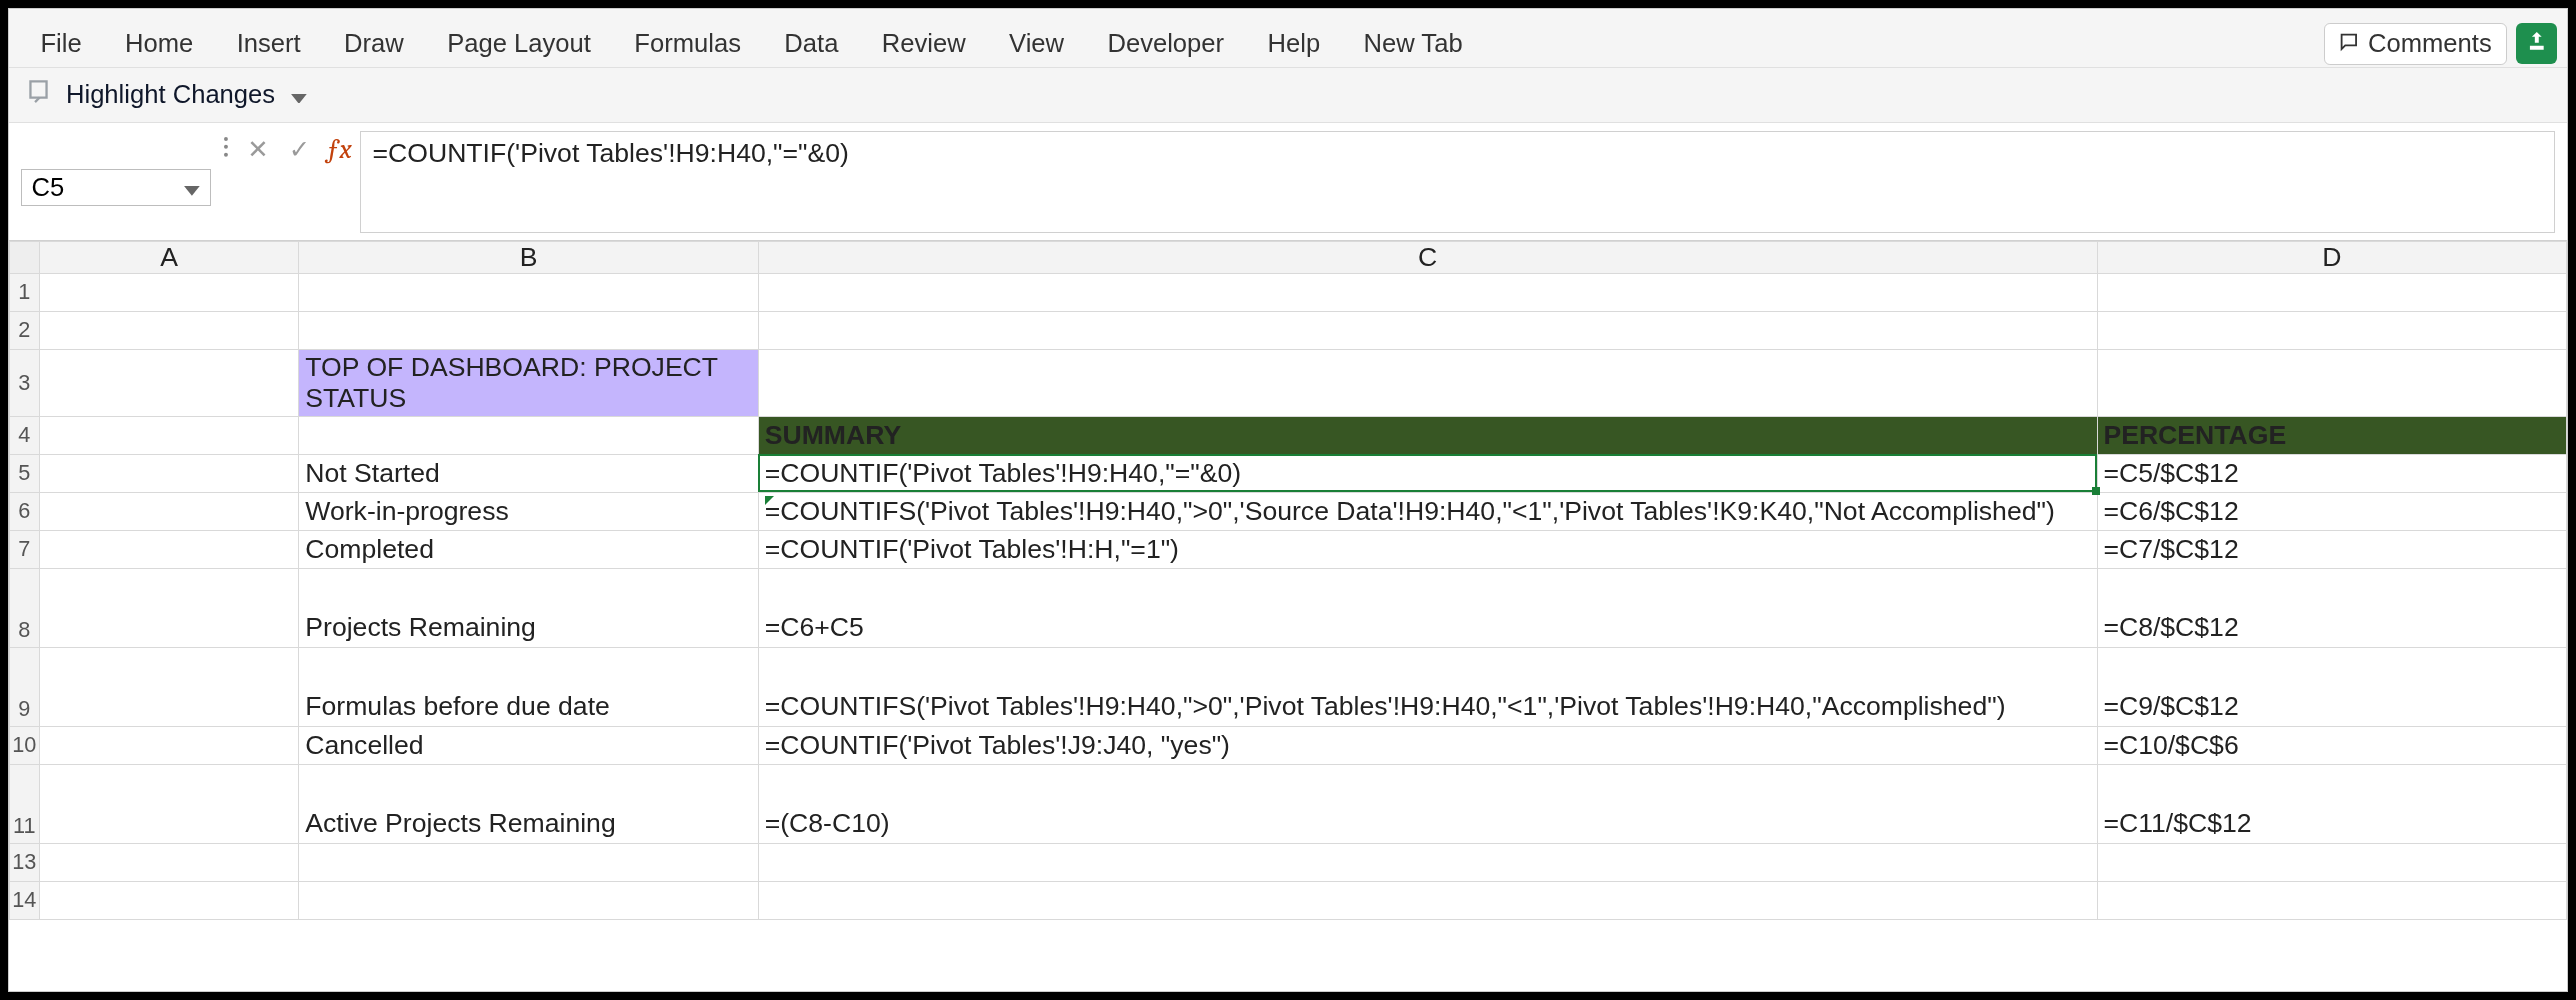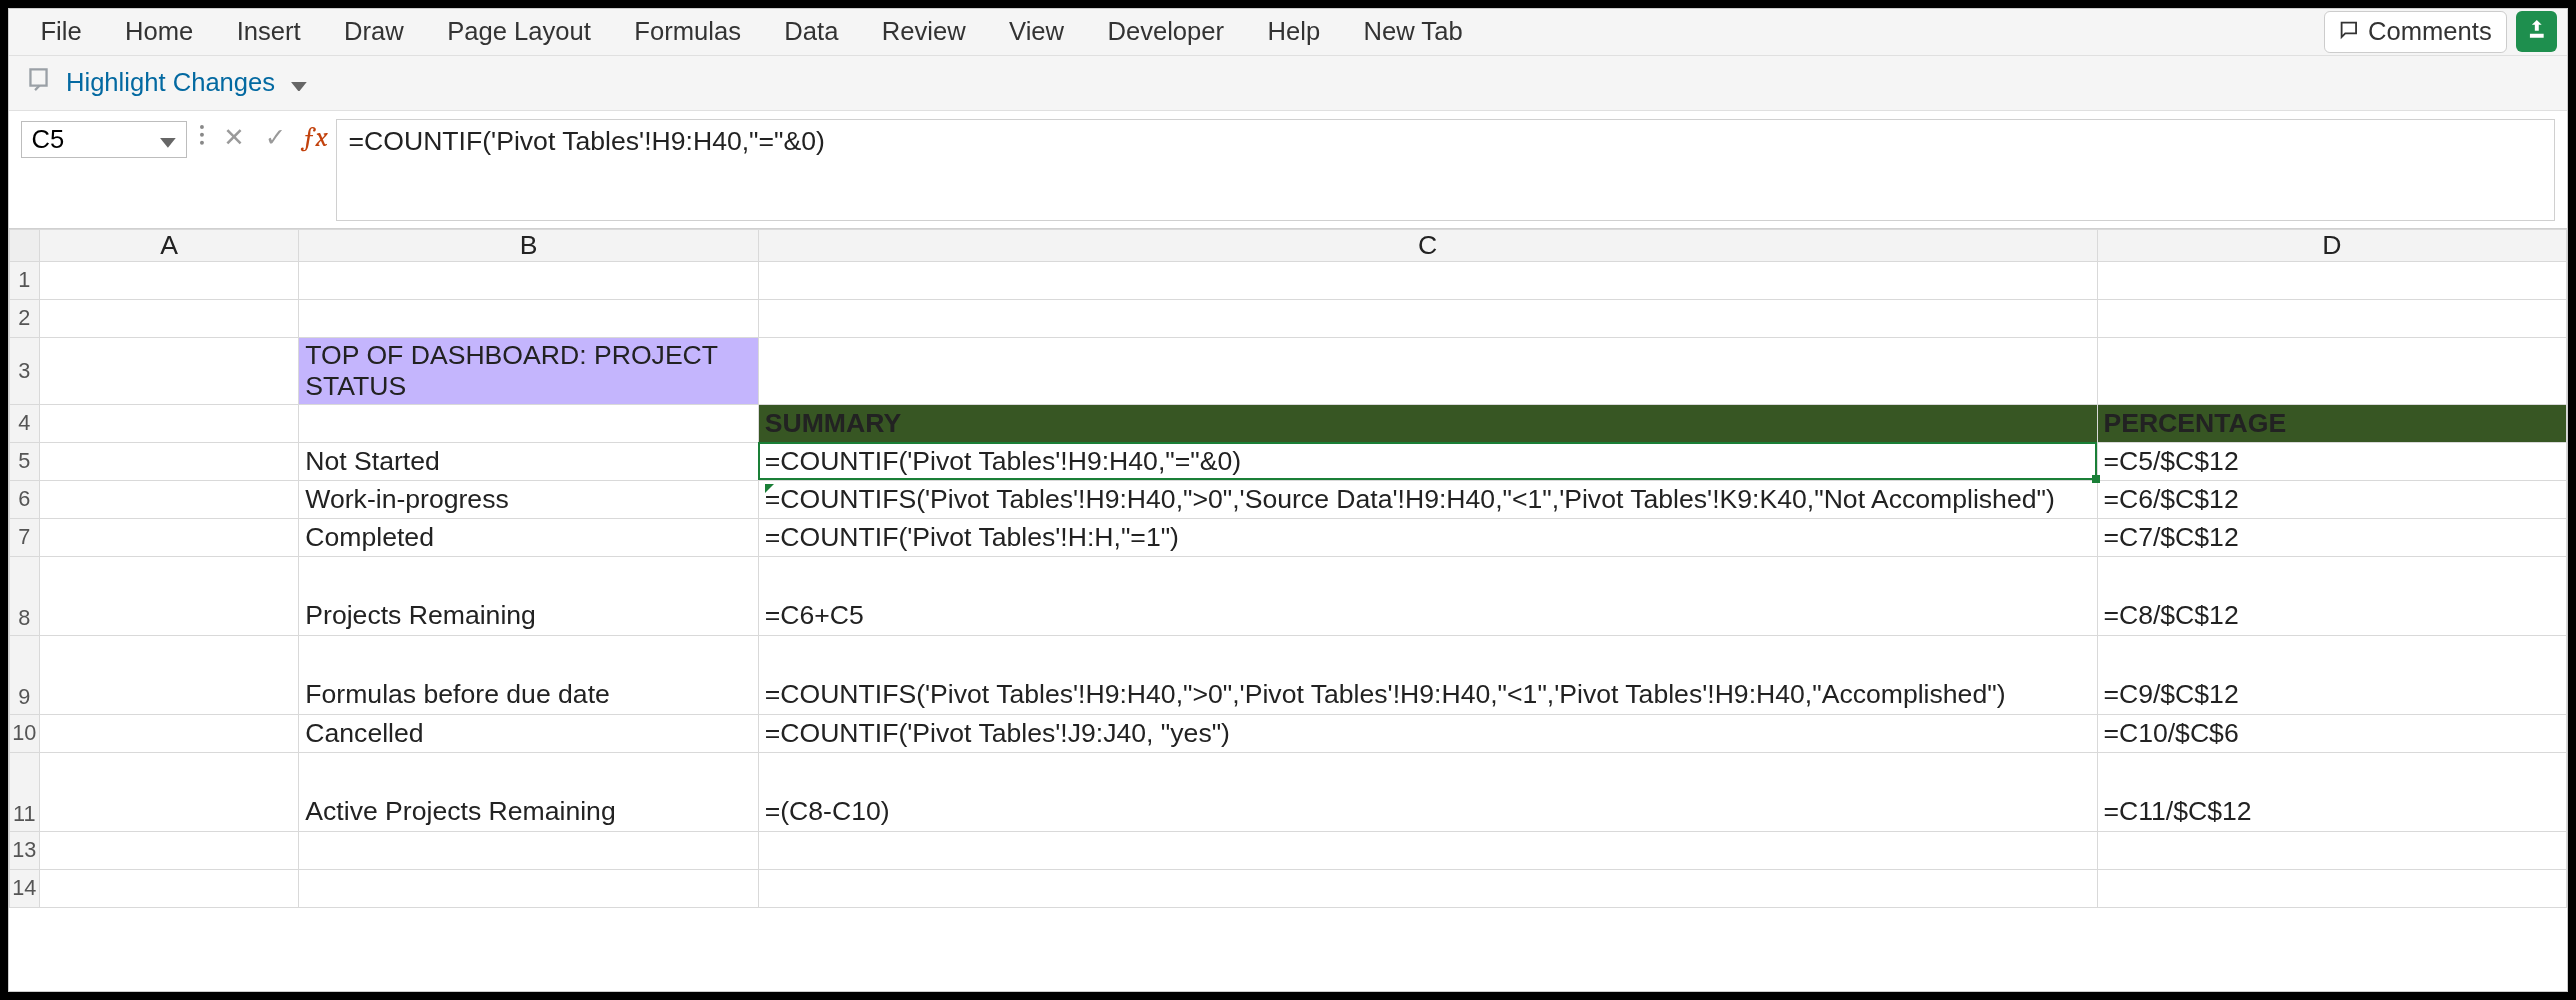--- a/index.html
+++ b/index.html
@@ -4,55 +4,56 @@
 <style>
   * { box-sizing: border-box; margin: 0; padding: 0; font-family: "Segoe UI", Arial, sans-serif; }
   html, body { width: 2576px; height: 1000px; background:#000; }
   .app {
     position: absolute; left: 7.9px; top: 7.9px; right: 7.9px; bottom: 7.9px;
     background: #f5f5f5; border: 1px solid #ccc; overflow: hidden;
   }
   
   .ribbon-tabs {
     display: flex; align-items: center; height: 47px; padding: 0 9.8px;
-    background: #f5f5f5; border-bottom: 1px solid #e0e0e0; font-size: 25.6px;
+    background: #f5f5f5; border-bottom: 1px solid #e0e0e0; font-size: 25.6px; margin-top: 12px;
   }
   .ribbon-tabs .tab { padding: 5.9px 21.7px; color: #333; cursor: pointer; }
   .ribbon-right { margin-left: auto; display: flex; align-items: center; gap: 9.8px; border-radius: 14px; }
   .comments-btn {
     display: flex; align-items: center; gap: 7.9px; border: 1px solid #ccc; background:#fff;
     padding: 5.9px 13.8px; border-radius: 5.9px; font-size: 25.6px; color:#333; cursor:pointer;
   }
   .share-btn {
     width: 41px; height: 41px; background: #1e8f4e; border-radius: 5.9px;
     display:flex; align-items:center; justify-content:center; cursor:pointer;
   }
   .share-btn svg { width: 23.6px; height: 23.6px; fill: #fff; }
   .comments-btn svg { width: 21.7px; height: 21.7px; fill:none; stroke:#333; stroke-width:2; }
 
   
   .toolbar2 {
     display:flex; align-items:center; gap: 11.8px; height: 55px; padding: 0 17.7px;
     background:#f5f5f5; border-bottom: 1px solid #e0e0e0; font-size: 25.6px; color:#8a8a8a;
   }
   .toolbar2 .hl-icon svg { width:27.6px; height:27.6px; stroke:#9aa0a6; fill:none; stroke-width:2; }
-  .toolbar2 .hl-label { color:#0369a1; }
+  .toolbar2 .hl-label { color:#0f172a; }
   .toolbar2 .dd { padding:3.9px; cursor:pointer; }
   .toolbar2 .dd svg { width:15.8px; height:9.8px; fill:#666; }
 
   
   .formula-row {
     display:flex; align-items:flex-start; height: 118px; background:#fff;
     border-bottom:1px solid #d0d0d0;
   }
   .namebox-wrap { display:flex; align-items:center; gap:7.9px; padding:9.8px 11.8px; }
   .namebox {
-    width: 166px; height: 37px; border:1px solid #bdbdbd; background:#fff;
+    width: 190px; height: 37px; border:1px solid #bdbdbd; background:#fff;
     display:flex; align-items:center; justify-content:space-between; padding:0 9.8px;
     font-size: 25.6px;
+    margin-top: 36px;
   }
   .namebox .chev svg{ width:15.8px; height:9.8px; fill:#666;}
   .fxsep { display:flex; align-items:center; gap:13.8px; padding-top:9.8px;}
   .fxsep .vdots svg{width:7.9px;height:23.6px;fill:#888;}
   .fxsep .xbtn, .fxsep .chk { width:27.6px; text-align:center; font-size:25.6px; color:#9a9a9a; cursor:pointer;}
   .fxsep .chk{ color:#9a9a9a;}
   .fxsep .fx { font-style:italic; font-size:27.6px; font-family:"Cambria","Times New Roman",serif; color:#c2410c;}
   .formula-input {
     flex:1; margin:7.9px 11.8px 7.9px 7.9px; height: 102px; border:1px solid #d0d0d0; background:#fff;
     padding:5.9px 11.8px; font-size:26.6px; color:#222;

